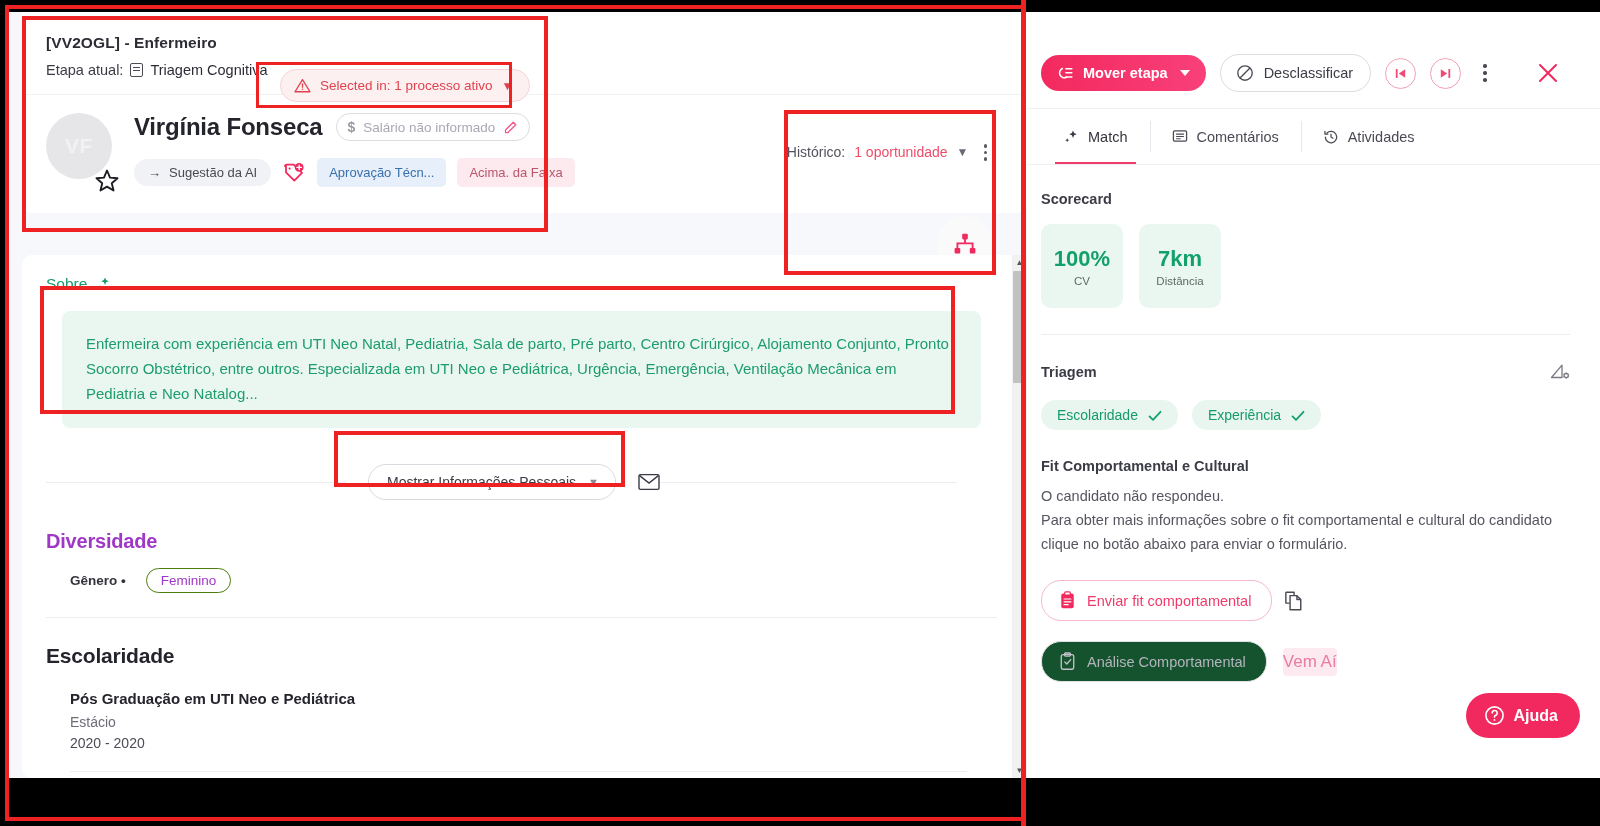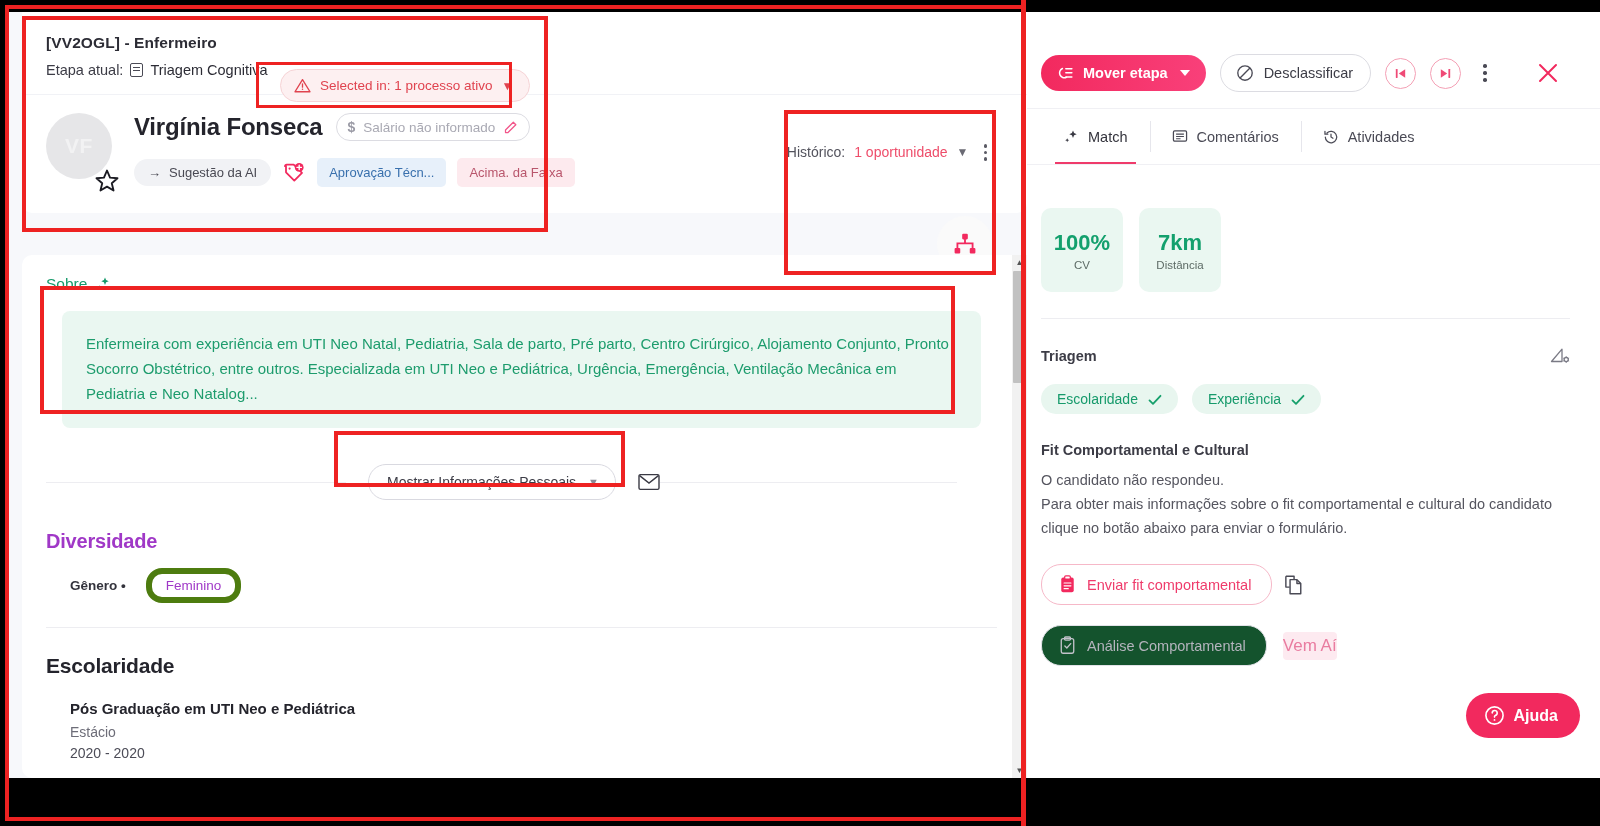--- a/index.html
+++ b/index.html
@@ -150,21 +150,21 @@
     background: #fff; margin: 0 22px;
   }
   .sel-chev { font-size: 11px; color: #8b8b96; }
   .mail-ic { width: 22px; height: 18px; }
   .hr-right { flex: 1; height: 1px; background: #ededf1; }
 
   .sec-h-div { font-size: 20px; color: #a038c7; font-weight: 700; margin: 30px 0 0 0; letter-spacing: -.2px;}
   .gender-row { display: flex; align-items: center; gap: 20px; margin: 15px 0 0 24px; }
   .gender-label { font-size: 13.5px; font-weight: 700; color: #33333c; }
   .gender-pill {
-    border: 6px solid #4d7c0f; color: #a038c7; border-radius: 16px;
+    border: 1px solid #4d7c0f; color: #a038c7; border-radius: 16px;
     padding: 4px 14px; font-size: 13.5px;
   }
   .sec-rule { height: 1px; background: #ededf1; margin: 24px 0 0 0; }
   .sec-h { font-size: 21px; font-weight: 700; color: #24242c; margin: 26px 0 0 0; letter-spacing: -.2px; }
   .edu-item { margin: 22px 0 0 24px; }
   .edu-title { font-size: 15px; font-weight: 700; color: #24242c; }
   .edu-org { font-size: 14px; color: #6d6d78; margin-top: 7px; }
   .edu-date { font-size: 14px; color: #4c4c57; margin-top: 5px; }
   .edu-rule { height: 1px; background: #ededf1; margin: 20px 30px 0 24px; }
 
@@ -516,20 +516,21 @@
               <path d="M2.6 9a6.4 6.4 0 1 0 1.9-4.5"></path>
               <path d="M2.2 2.6v3.2h3.2"></path>
               <path d="M9 5.8V9l2.2 1.4"></path>
             </svg>
           </span>
           <span>Atividades</span>
         </div>
       </div>
 
       <div class="rp-body">
+        <div class="sc-h">Scorecard</div>
         <div class="sc-cards">
           <div class="sc-card">
             <span class="sc-val">100%</span>
             <span class="sc-cap">CV</span>
           </div>
           <div class="sc-card">
             <span class="sc-val">7km</span>
             <span class="sc-cap">Distância</span>
           </div>
         </div>

